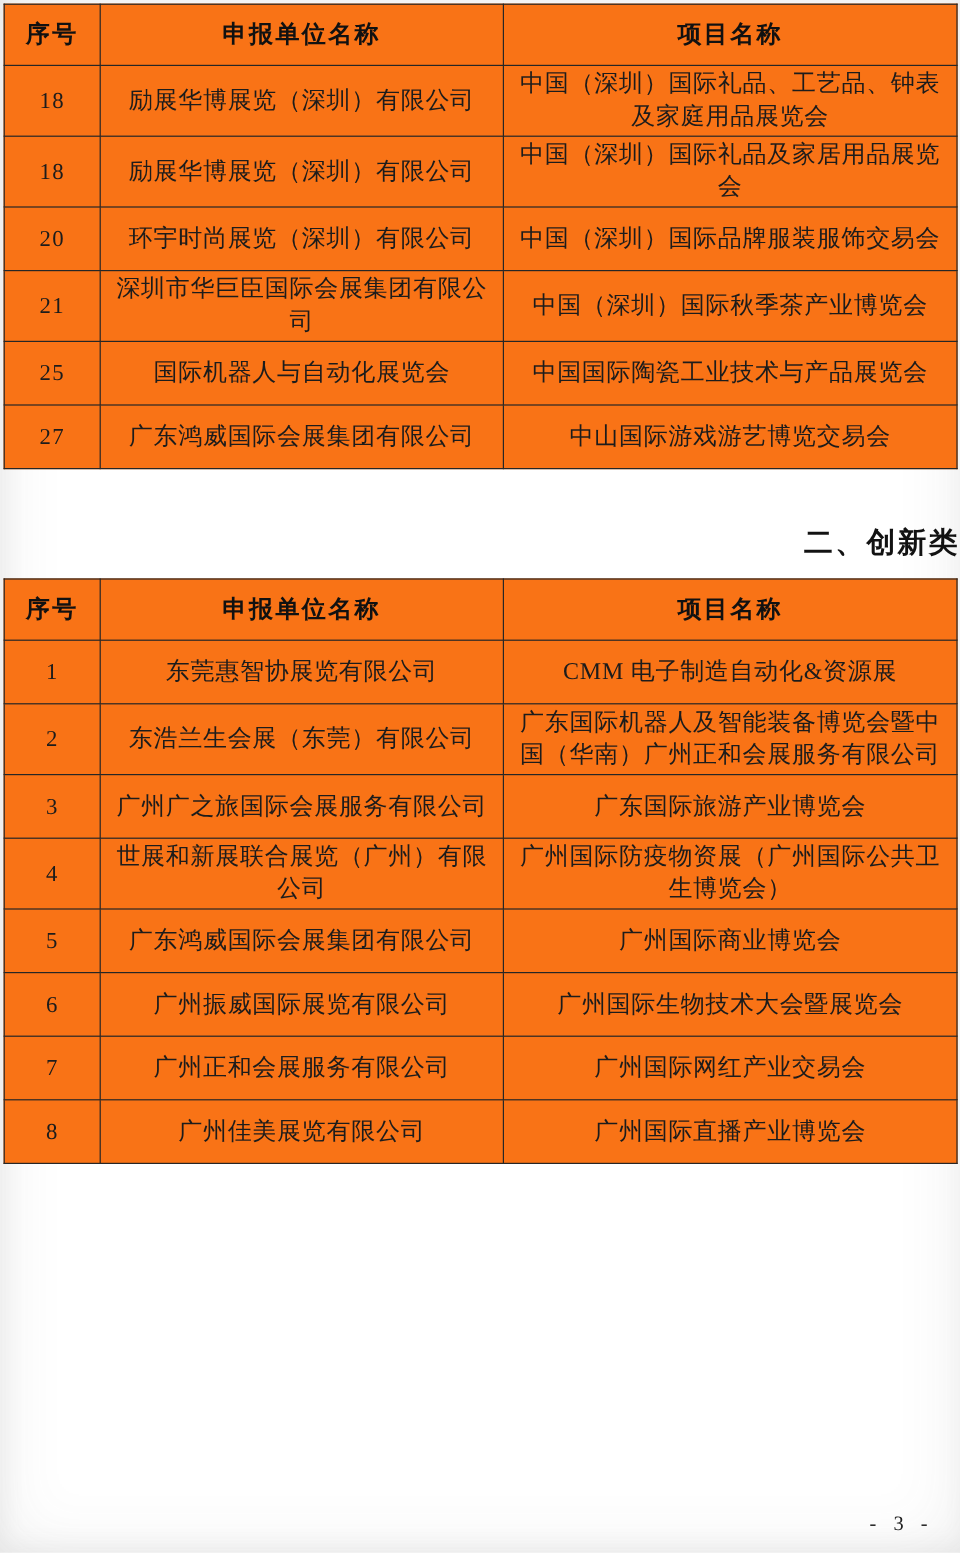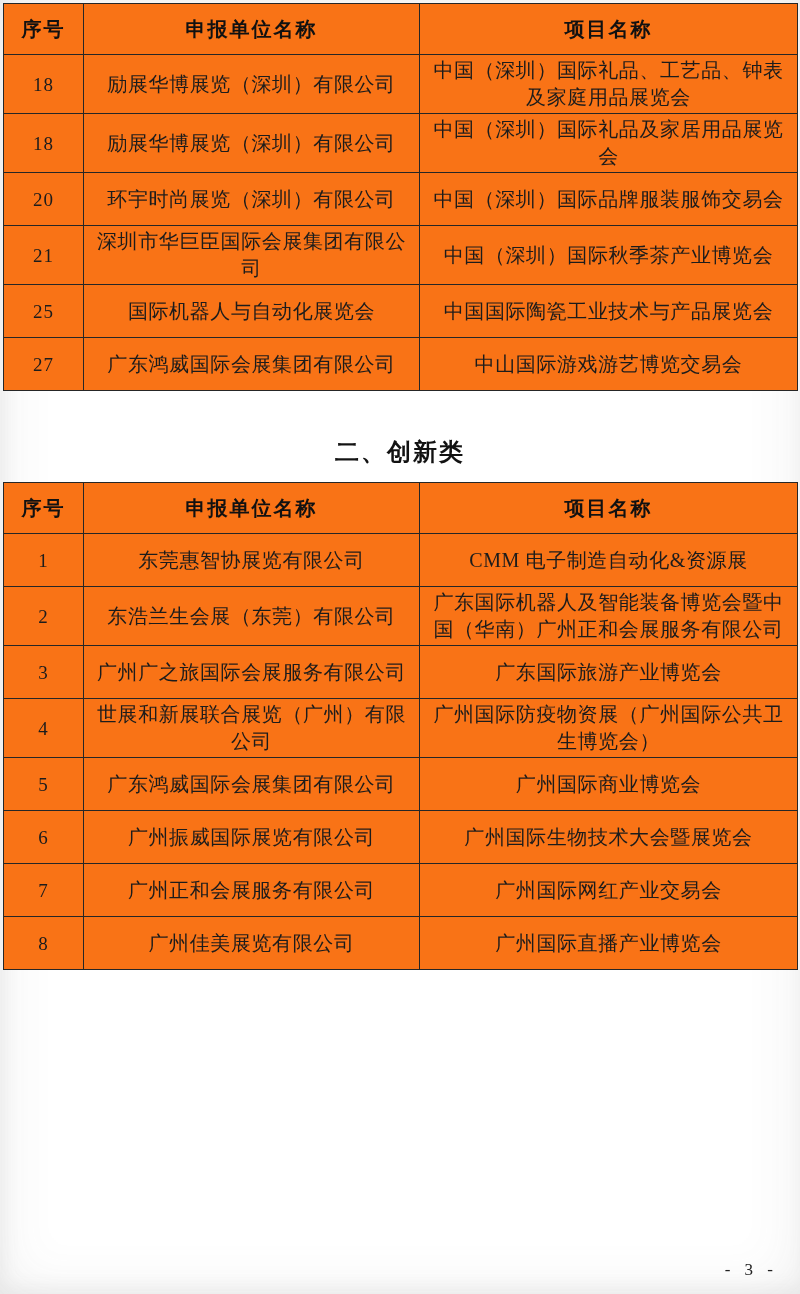--- a/index.html
+++ b/index.html
@@ -45,21 +45,21 @@
     letter-spacing: 2px;
     color: #111;
   }
   .doc-table td { height: 48px; }
   .doc-table td.no {
     font-size: 19px;
     letter-spacing: 1px;
     font-family: "Liberation Serif", "DejaVu Serif", serif;
   }
   .section-title {
-    text-align: center;
+    text-align: right;
     font-family: "Liberation Sans", "DejaVu Sans", sans-serif;
     font-weight: 700;
     font-size: 24px;
     letter-spacing: 2px;
     color: #121212;
     margin: 45px 0 14px 0;
   }
   .page-num {
     position: absolute;
     top: 1260px;

